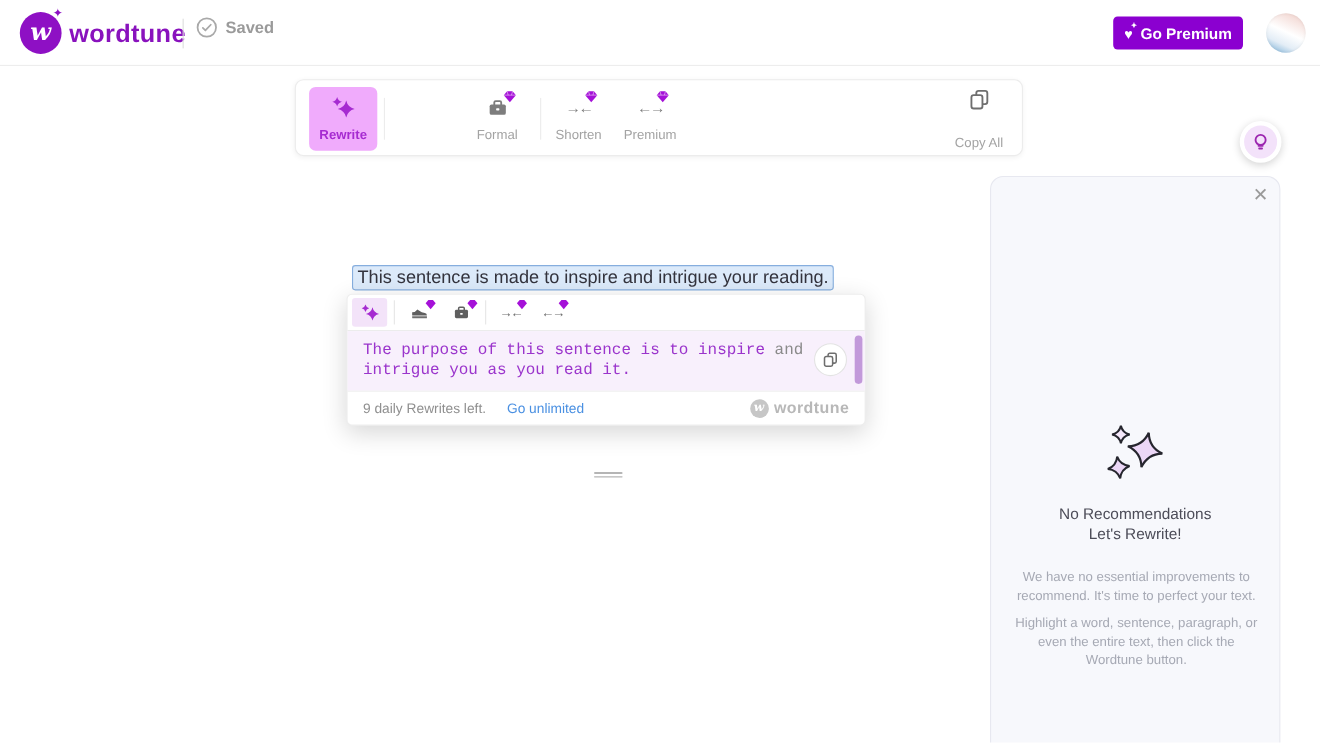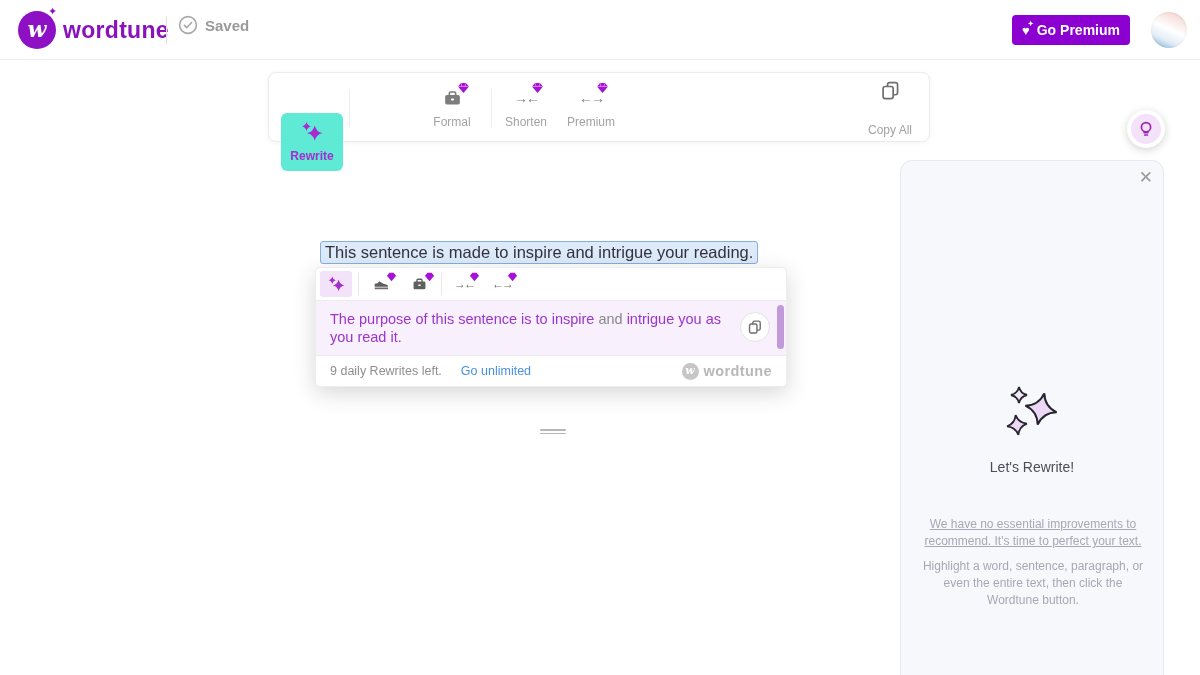--- a/index.html
+++ b/index.html
@@ -26,21 +26,21 @@
   .avatar { position:absolute; left:1151px; top:12px; width:36px; height:36px; border-radius:50%;
             background:linear-gradient(205deg,#f3d9d4 12%,#ffffff 48%,#e3edf6 72%,#7fb3d8 96%);
             box-shadow:inset 0 0 3px rgba(0,0,0,.08); }
 
   
   .toolbar { position:absolute; left:268px; top:72px; width:662px; height:70px; background:#fff;
              border:1px solid #ececec; border-radius:8px; box-shadow:0 1px 5px rgba(0,0,0,.05); }
   .tool-tile { position:absolute; top:6px; width:62px; height:58px; border-radius:6px; display:flex;
                flex-direction:column; align-items:center; justify-content:center; gap:6px; cursor:pointer;
                background:transparent; border:none; font-family:inherit; }
-  .tool-tile.active { background:#5eead4;margin-top:34px; }
+  .tool-tile.active { background:#f0abfc; }
   .tool-label { font-size:12px; color:#a3a3a3; }
   .tool-tile.active .tool-label { color:#a62bd1; font-weight:bold; }
   .tb-divider { position:absolute; top:16px; width:1px; height:38px; background:#ececec; }
   .icon-wrap { position:relative; width:22px; height:22px; display:flex; align-items:center; justify-content:center; }
   .gem { position:absolute; top:-5px; right:-7px; }
   .arrow-glyph { font-size:14px; font-weight:bold; color:#7d7d7d; letter-spacing:-2px; }
 
   
   .bulb-fab { position:absolute; left:1127px; top:110px; width:38px; height:38px; border-radius:50%;
               background:#fff; box-shadow:0 2px 8px rgba(0,0,0,.18); border:none; cursor:pointer;
@@ -57,21 +57,21 @@
            border-radius:5px; box-shadow:0 6px 22px rgba(0,0,0,.16); }
   .popup-toolbar { height:33px; border-bottom:1px solid #ececec; display:flex; align-items:center; padding-left:4px; gap:6px; }
   .mini-btn { width:32px; height:26px; border:none; background:transparent; border-radius:3px; cursor:pointer;
               display:flex; align-items:center; justify-content:center; }
   .mini-btn.active { background:#f3e3f9; }
   .mini-divider { width:1px; height:22px; background:#e6e6e6; }
   .mini-icon-wrap { position:relative; width:18px; height:18px; display:flex; align-items:center; justify-content:center; }
   .mini-icon-wrap .gem { top:-5px; right:-7px; }
   .mini-arrow { font-size:12px; font-weight:bold; color:#6f6f6f; letter-spacing:-2px; }
   .sugg-area { position:relative; }
-  .sugg-row { padding:9px 52px 9px 14px; font-size:14.5px; line-height:18px; cursor:pointer; position:relative; }
+  .sugg-row { padding:9px 52px 9px 14px; font-size:14.5px; line-height:18px; cursor:pointer; position:relative;font-family:Liberation Mono, monospace; }
   .sugg-row.first { background:#f8f0fc; }
   .seg-purple { color:#9b35cc; }
   .seg-gray { color:#8a8a8a; }
   .sugg-copy-btn { position:absolute; right:16px; top:11px; width:30px; height:30px; border-radius:50%;
                    background:#fff; border:1px solid #e3e3e3; cursor:pointer; display:flex; align-items:center; justify-content:center; }
   .popup-scrollbar { position:absolute; right:2px; top:4px; width:7px; height:44px; border-radius:4px; background:#c299da; cursor:grab; }
   .popup-footer { height:31px; border-top:1px solid #ececec; display:flex; align-items:center; padding:0 14px; font-size:12.5px; }
   .footer-remaining { color:#8f8f8f; }
   .footer-link { color:#4a90e2; margin-left:19px; text-decoration:none; cursor:pointer; }
   .footer-brand { margin-left:auto; display:flex; align-items:center; gap:5px; }
@@ -83,21 +83,21 @@
 
   
   .side-panel { position:absolute; left:900px; top:160px; width:264px; height:530px; background:#f7f8fc;
                 border:1px solid #e7e8f0; border-radius:12px; }
   .panel-close { position:absolute; top:6px; right:10px; background:none; border:none; font-size:17px;
                  color:#9a9a9a; cursor:pointer; font-family:inherit; }
   .panel-art { position:absolute; left:96px; top:222px; }
   .panel-title { position:absolute; left:0; top:297px; width:100%; text-align:center; font-size:14px;
                  color:#4c4c58; line-height:18px; }
   .panel-body1 { position:absolute; left:16px; top:355px; width:232px; text-align:center; font-size:12px;
-                 color:#a6a9b4; line-height:17px;text-decoration:underline; }
+                 color:#a6a9b4; line-height:17px; }
   .panel-body2 { position:absolute; left:16px; top:397px; width:232px; text-align:center; font-size:12px;
                  color:#a6a9b4; line-height:17px; }
 </style>
 </head>
 <body>
 
 <div class="stage">
 
   <div class="header">
     <div class="logo-circle">
@@ -282,19 +282,20 @@
         <g transform="rotate(12 44 26)">
             <path d="M44 10 Q47 23 60 26 Q47 29 44 42 Q41 29 28 26 Q41 23 44 10 Z" fill="#ecd7f7" stroke="#26262e" stroke-width="2"></path>
           </g>
         <path d="M22 4 Q23.5 10.5 30 12 Q23.5 13.5 22 20 Q20.5 13.5 14 12 Q20.5 10.5 22 4 Z" fill="#f5e8fb" stroke="#26262e" stroke-width="1.8"></path>
         <g transform="rotate(-8 20 42)">
             <path d="M20 32 Q21.8 40 30 42 Q21.8 44 20 52 Q18.2 44 10 42 Q18.2 40 20 32 Z" fill="#ecd7f7" stroke="#26262e" stroke-width="1.8"></path>
           </g>
       </svg>
     </div>
     <div class="panel-title">
+      <div>No Recommendations</div>
       <div>Let's Rewrite!</div>
     </div>
     <div class="panel-body1">We have no essential improvements to recommend. It's time to perfect your text.</div>
     <div class="panel-body2">Highlight a word, sentence, paragraph, or even the entire text, then click the Wordtune button.</div>
   </div>
 
 </div>
 
 </body></html>

